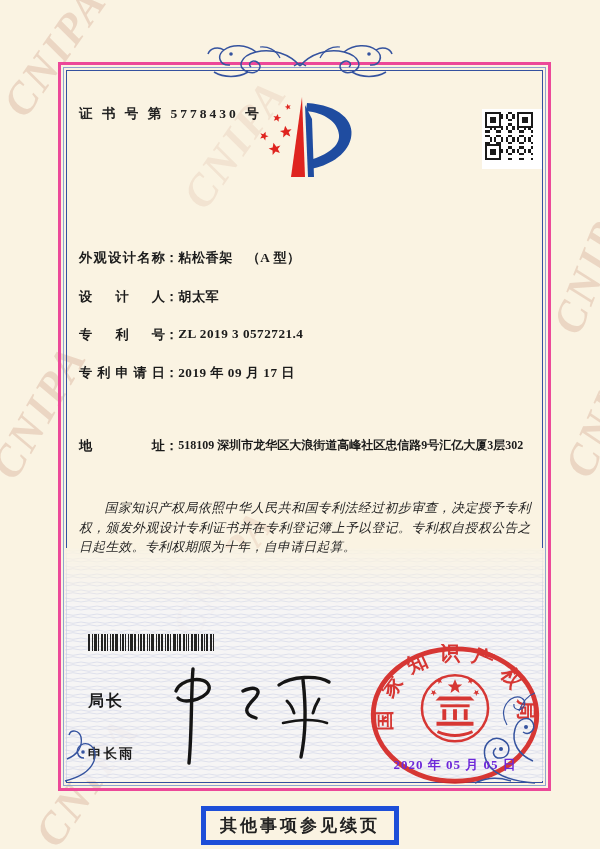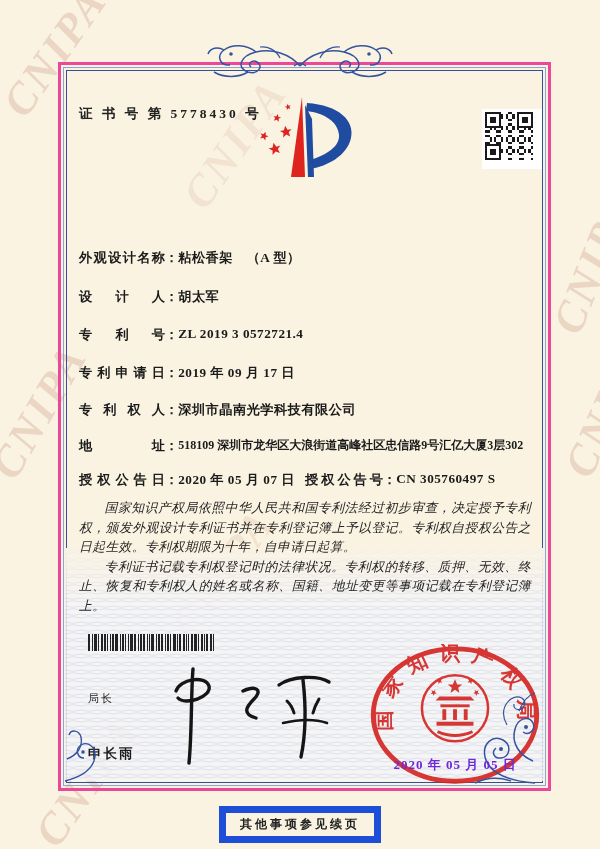--- a/index.html
+++ b/index.html
@@ -52,35 +52,35 @@
   .pair2 .flabel{width:78px;}
   
   .paras{
     position:absolute;left:18px;top:434px;width:452px;
     font-size:12.8px;line-height:19.5px;text-align:justify;color:#242424;
     letter-spacing:0.4px;font-weight:500;
   }
   .paras p{margin:0;text-indent:2em;font-style:italic;}
   
   .barcode{position:absolute;left:27px;top:569px;}
-  .signoff-title{position:absolute;left:27px;top:626px;font-size:11px;font-weight:400;letter-spacing:2px;}
+  .signoff-title{position:absolute;left:27px;top:626px;font-size:16px;font-weight:700;letter-spacing:2px;}
   .signoff-name{position:absolute;left:27px;top:680px;font-size:13.5px;font-weight:700;letter-spacing:2px;}
   .signature{position:absolute;left:102px;top:596px;}
   .seal{position:absolute;left:306px;top:579px;mix-blend-mode:multiply;}
   .seal-date{
     position:absolute;left:306px;top:691px;width:176px;text-align:center;
     font-size:13px;font-weight:700;letter-spacing:1px;color:#6d28d9;z-index:6;
   }
   .page-footer{
     position:absolute;left:0;top:705px;width:100%;text-align:center;
     font-size:11.5px;font-weight:600;letter-spacing:2px;color:#222;
   }
   .note-box{
     position:absolute;left:50%;top:806px;transform:translateX(-50%);
-    border:7px solid #1d4ed8;padding:3px 14px;font-size:12px;font-weight:600;
+    border:5px solid #1d4ed8;padding:3px 14px;font-size:17px;font-weight:600;
     letter-spacing:3px;color:#222;z-index:3;background:transparent;white-space:nowrap;
   }
   .ornament-top{position:absolute;left:188px;top:32px;z-index:3;}
   .flourish-br{position:absolute;left:448px;top:682px;z-index:3;}
   .flourish-bl{position:absolute;left:57px;top:733px;z-index:3;}
 </style>
 </head>
 <body>
 
 <div class="wm" style="left:-18px;top:26px;transform:rotate(-55deg);">CNIPA</div>
@@ -330,36 +330,26 @@
     </div>
     <div class="row" style="top:184px;">
       <span class="flabel">外观设计名称</span><span class="colon">：</span><span class="fvalue">粘松香架　（A 型）</span>
     </div>
     <div class="row" style="top:261px;">
       <span class="flabel">专利号</span><span class="colon">：</span><span class="fvalue">ZL 2019 3 0572721.4</span>
     </div>
     <div class="row" style="top:299px;">
       <span class="flabel">专利申请日</span><span class="colon">：</span><span class="fvalue">2019 年 09 月 17 日</span>
     </div>
-    <div class="row" style="top:336px;">
-      <span class="flabel">专利权人</span><span class="colon">：</span><span class="fvalue">深圳市晶南光学科技有限公司</span>
-    </div>
     <div class="row" style="top:372px;">
       <span class="flabel">地址</span><span class="colon">：</span><span class="fvalue small">518109 深圳市龙华区大浪街道高峰社区忠信路9号汇亿大厦3层302</span>
     </div>
-    <div class="row" style="top:406px;">
-      <span class="flabel">授权公告日</span><span class="colon">：</span><span class="fvalue">2020 年 05 月 07 日</span>
-      <span class="pair2">
-        <span class="flabel">授权公告号</span><span class="colon">：</span><span class="fvalue">CN 305760497 S</span>
-      </span>
-    </div>
 
     <div class="paras">
       <p>国家知识产权局依照中华人民共和国专利法经过初步审查，决定授予专利权，颁发外观设计专利证书并在专利登记簿上予以登记。专利权自授权公告之日起生效。专利权期限为十年，自申请日起算。</p>
-      <p>专利证书记载专利权登记时的法律状况。专利权的转移、质押、无效、终止、恢复和专利权人的姓名或名称、国籍、地址变更等事项记载在专利登记簿上。</p>
     </div>
 
     <div class="barcode">
       <svg id="barcode-svg" width="154" height="17" viewBox="0 0 154 17" shape-rendering="crispEdges">
           <rect x="0" y="0" width="2" height="17" fill="#222"></rect>
           <rect x="4" y="0" width="1" height="17" fill="#222"></rect>
           <rect x="6" y="0" width="3" height="17" fill="#222"></rect>
           <rect x="10" y="0" width="1" height="17" fill="#222"></rect>
           <rect x="13" y="0" width="2" height="17" fill="#222"></rect>
           <rect x="16" y="0" width="2" height="17" fill="#222"></rect>

